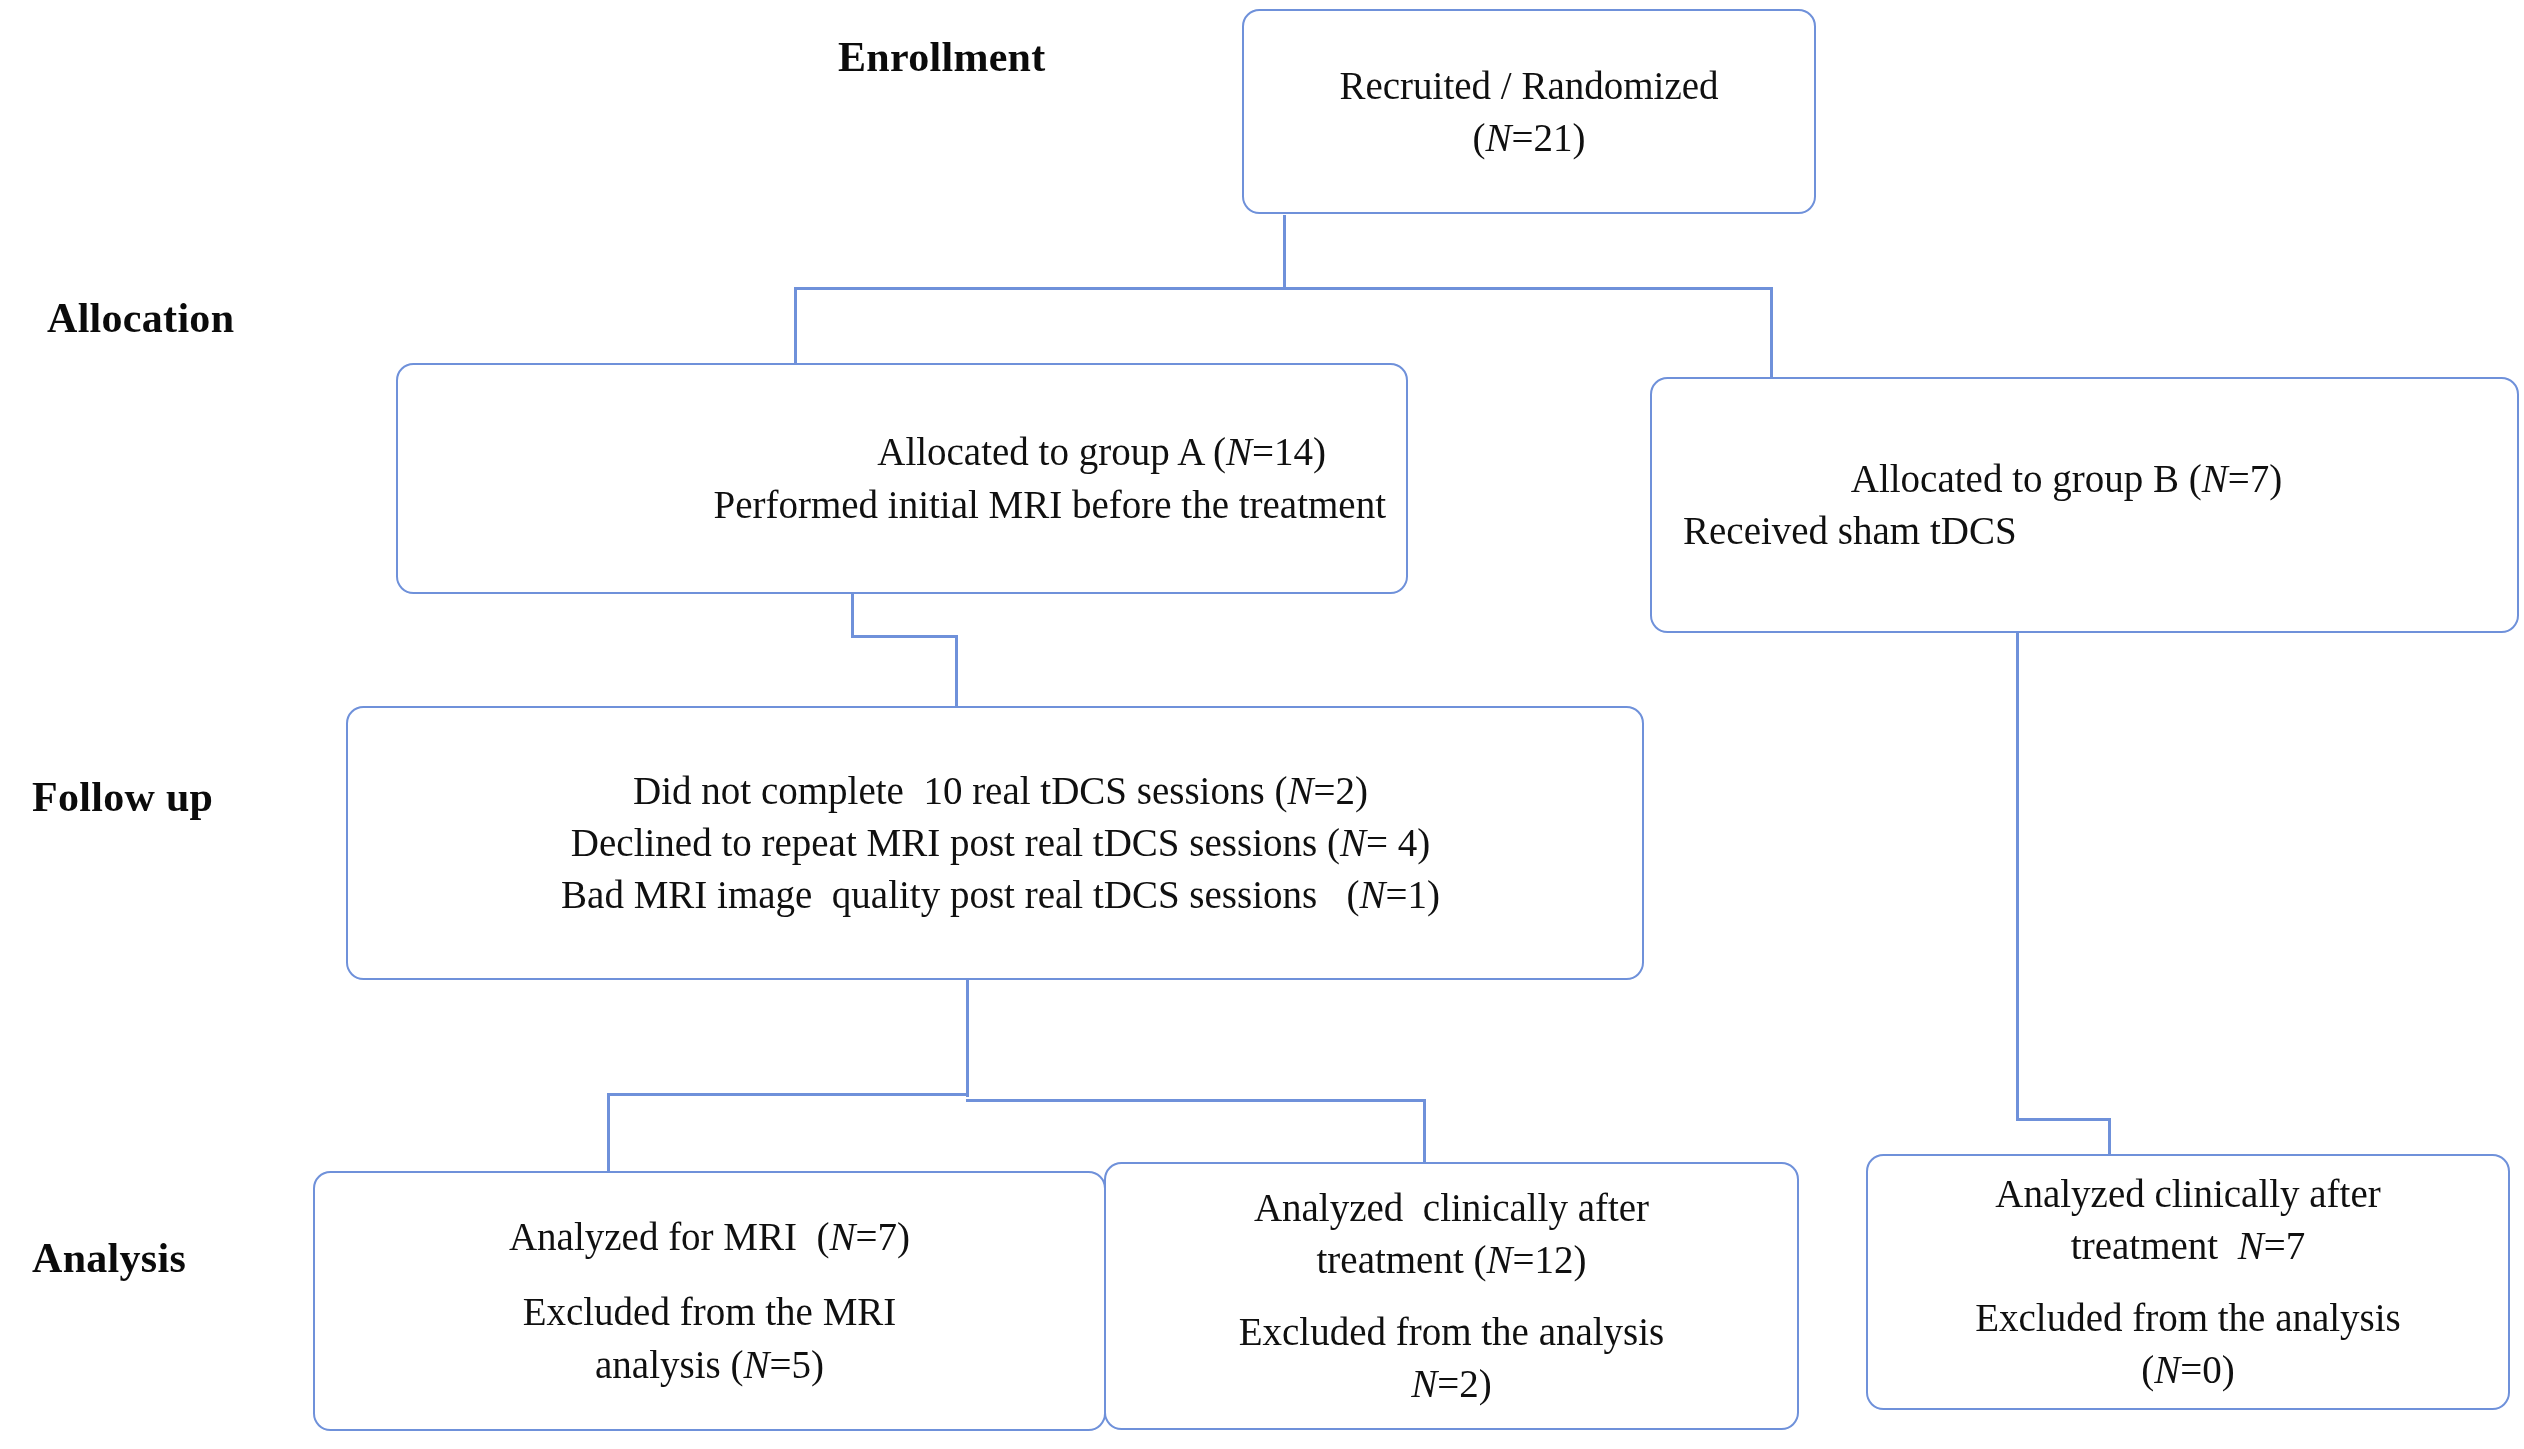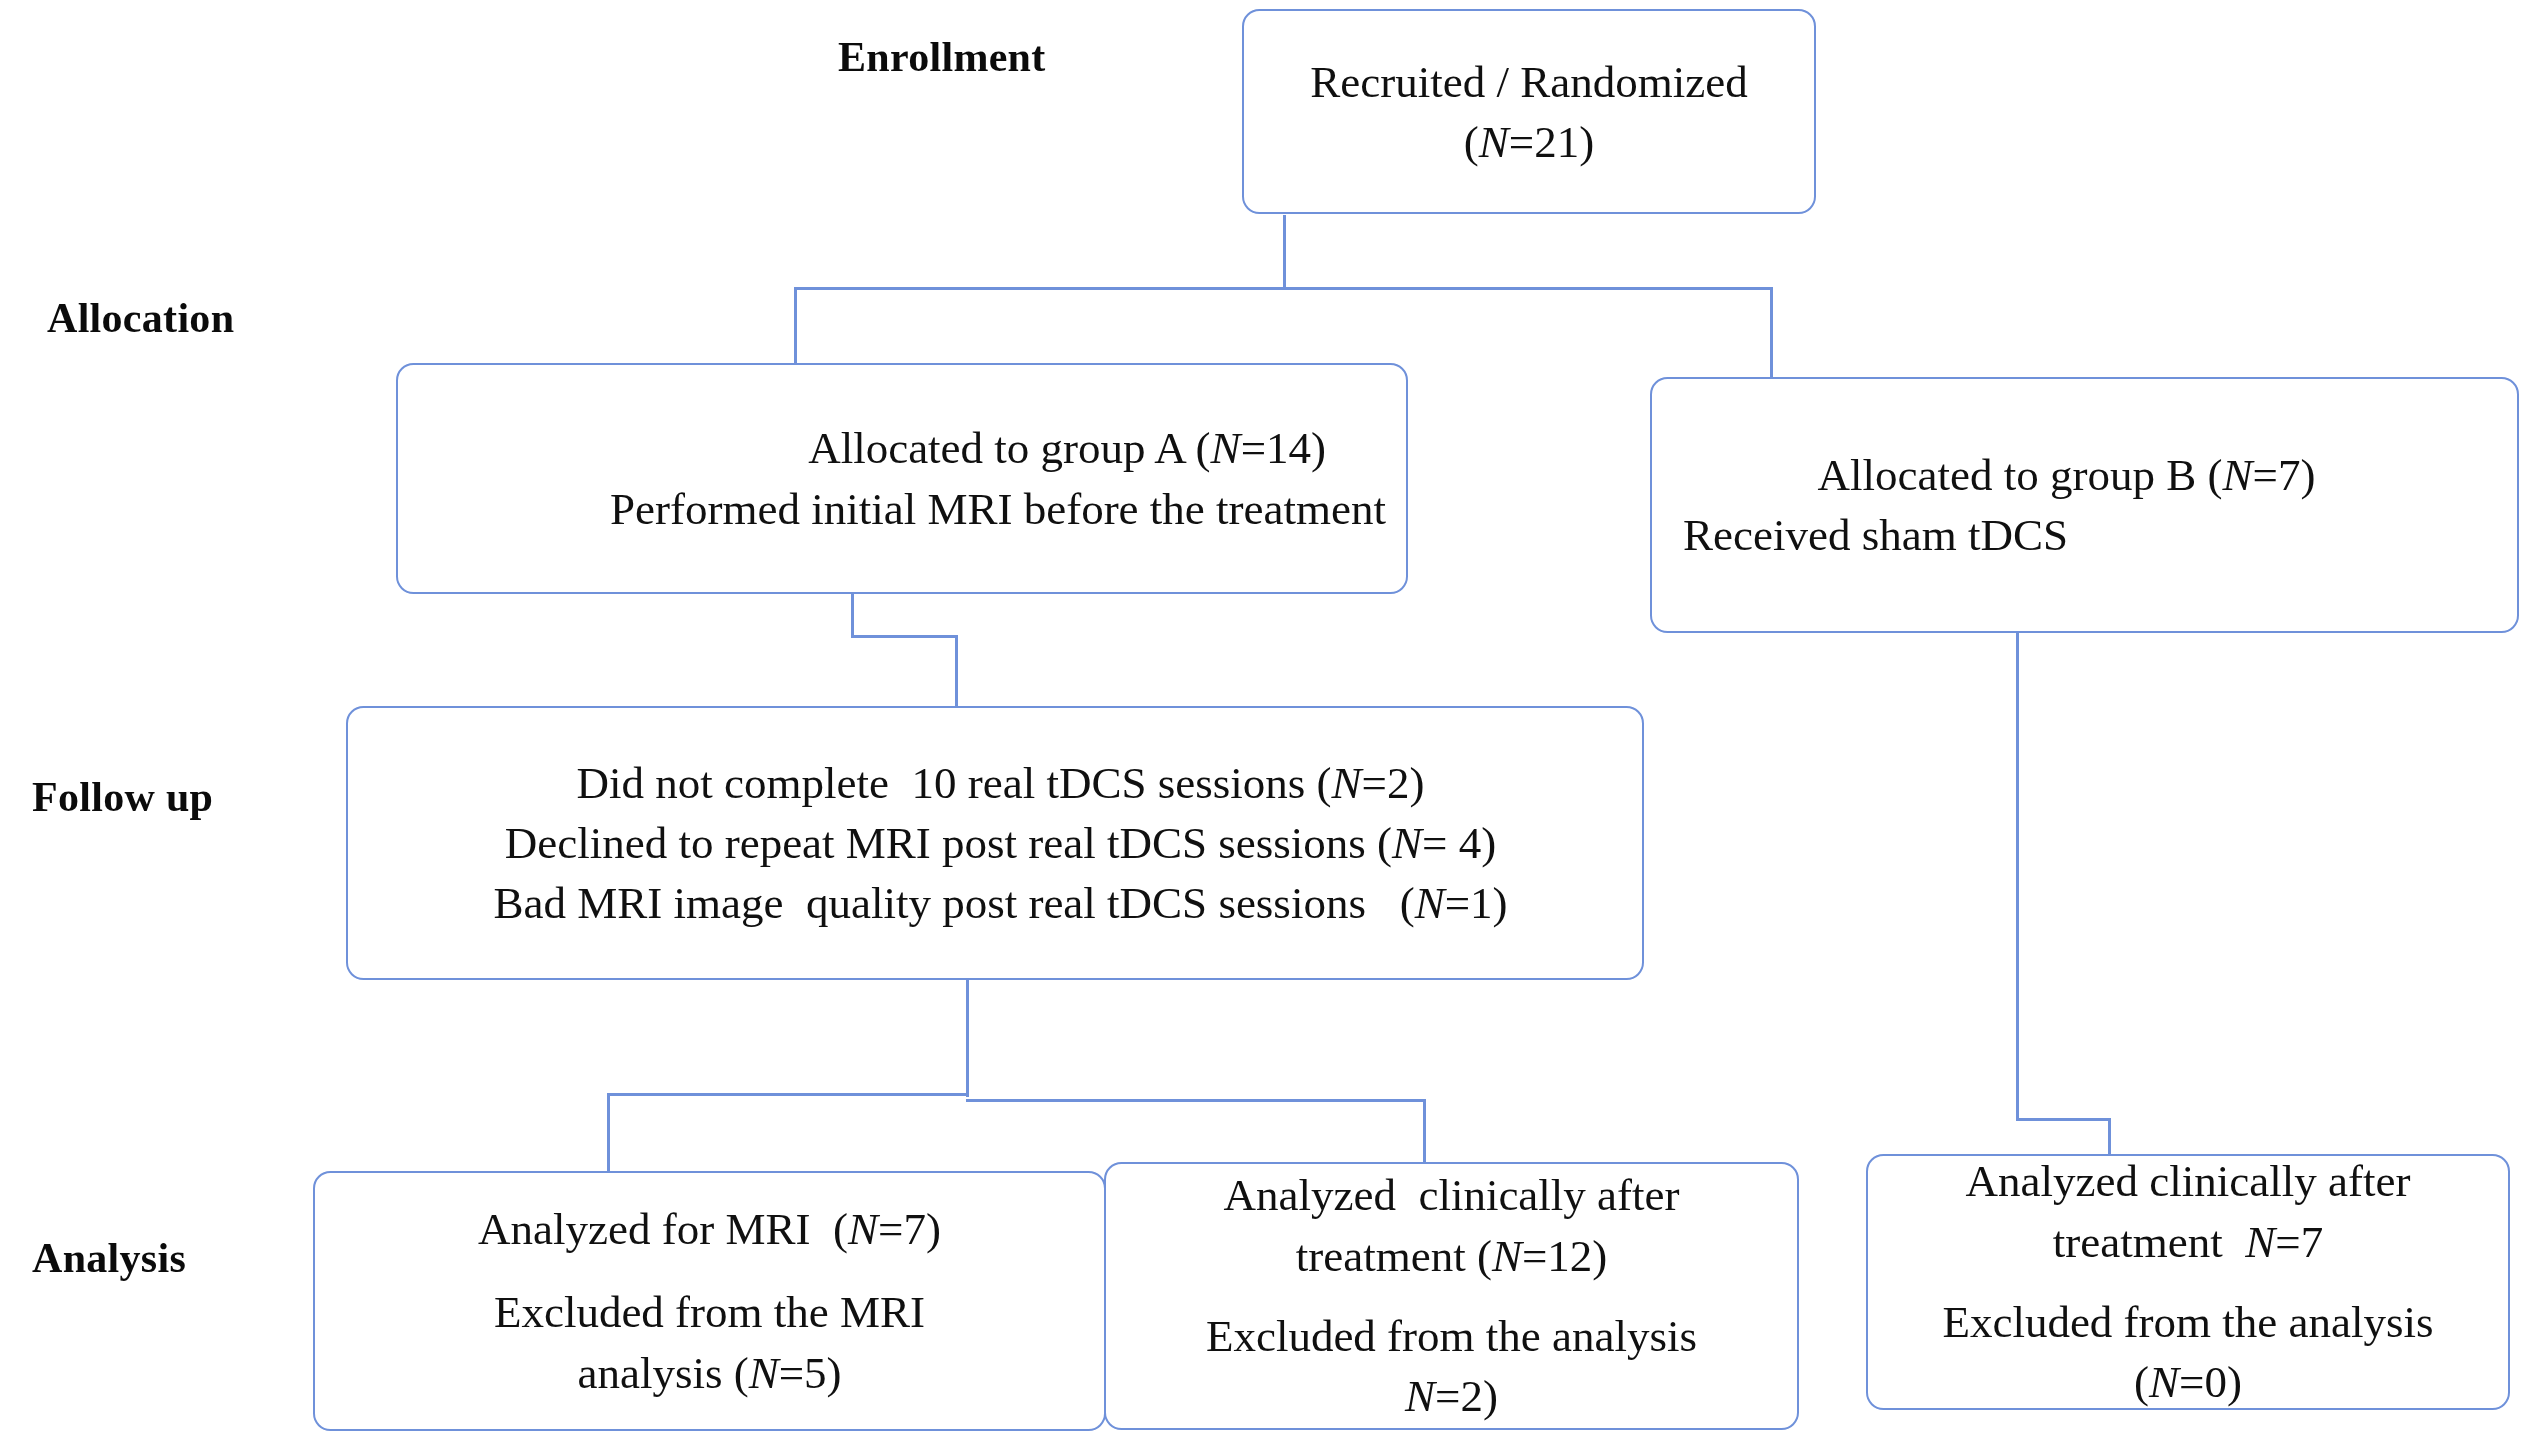--- a/index.html
+++ b/index.html
@@ -9,21 +9,21 @@
 
   .stage-label{
     position:absolute;font-weight:bold;font-size:42px;line-height:1.05;
     color:#0b0b0b;letter-spacing:0.3px;white-space:nowrap;
   }
 
   .box{
     position:absolute;box-sizing:border-box;
     border:2.7px solid #6f91da;border-radius:17.4px;background:#ffffff;
     display:flex;flex-direction:column;justify-content:center;
-    font-size:45px;line-height:1.34;color:#101010;
+    font-size:39px;line-height:1.34;color:#101010;
   }
   .box .ln{white-space:pre;}
   .center .ln{text-align:center;}
   .lft{padding-left:31px;padding-right:20px;}
   .ctr{padding-left:23px;padding-right:23px;text-align:center;}
   .ital{font-style:italic;}
 
   .vline{position:absolute;background:#6f91da;width:2.7px;}
   .hline{position:absolute;background:#6f91da;height:2.7px;}
 </style>

